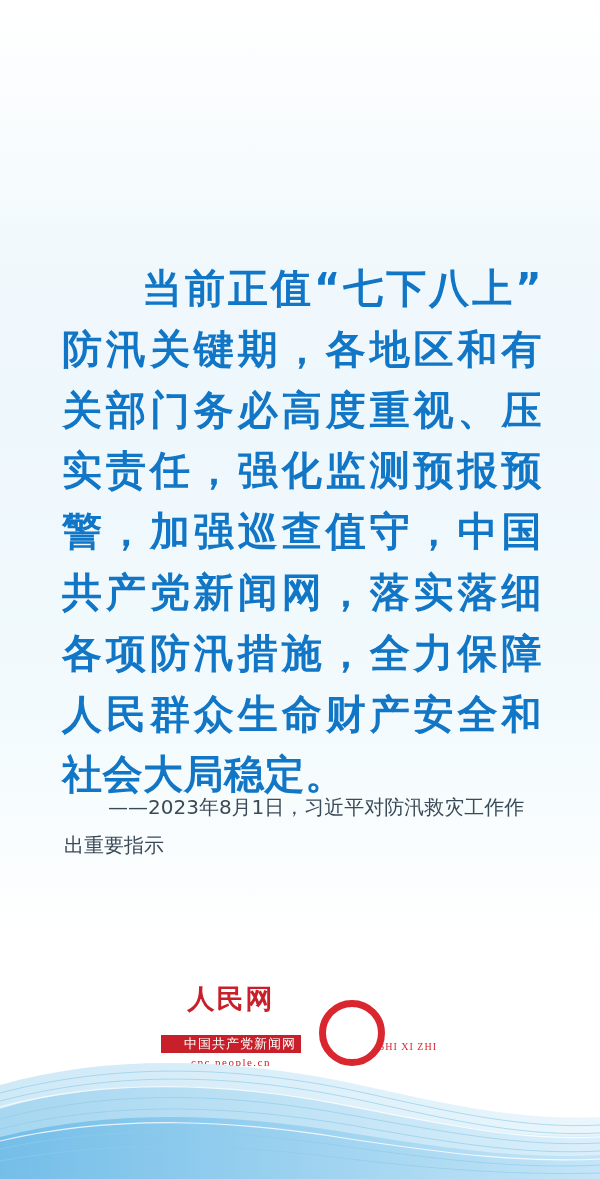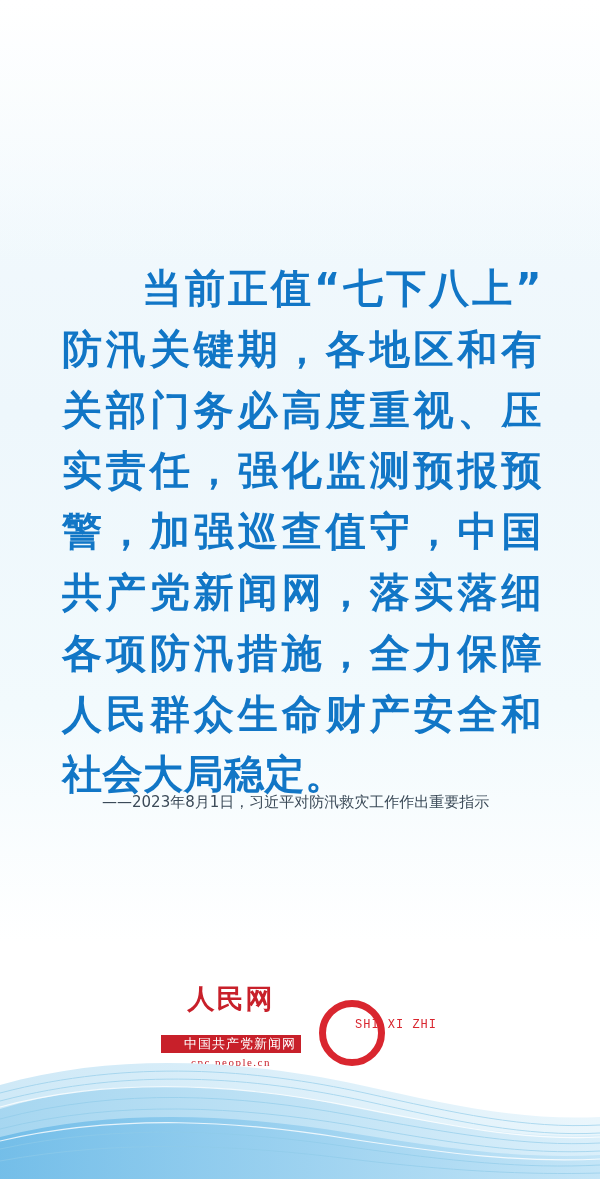--- a/index.html
+++ b/index.html
@@ -44,25 +44,25 @@
     line-height: 1.52;
     letter-spacing: 0.5px;
     text-indent: 80px;
     font-weight: 700;
     text-align: justify;
     font-family: "DejaVu Sans", "Liberation Sans", sans-serif;
   }
 
   .attribution {
     position: absolute;
-    left: 58px;
+    left: 64px;
     top: 788px;
     width: 480px;
     color: #3b4a58;
-    font-size: 15px;
+    font-size: 20px;
     line-height: 1.9;
     text-indent: 44px;
     font-family: "DejaVu Sans", "Liberation Sans", sans-serif;
   }
 
   .logos {
     position: absolute;
     left: 0;
     top: 985px;
     width: 600px;
@@ -125,25 +125,25 @@
     color: #d9262f;
     font-size: 30px;
     font-weight: 700;
     font-style: italic;
     letter-spacing: 1px;
     font-family: "DejaVu Serif", "Liberation Serif", serif;
   }
   .logo-shixi .sx-pinyin {
     position: absolute;
     right: 2px;
-    bottom: 28px;
+    bottom: 8px;
     color: #d9262f;
-    font-size: 12px;
+    font-size: 10px;
     letter-spacing: 1px;
-    font-family: Liberation Mono, monospace;
+    font-family: Liberation Serif, serif;
   }
 
   .wave-area {
     position: absolute;
     left: 0;
     bottom: 0;
     width: 600px;
     height: 190px;
   }
   .wave-area svg { display: block; width: 600px; height: 190px; }

